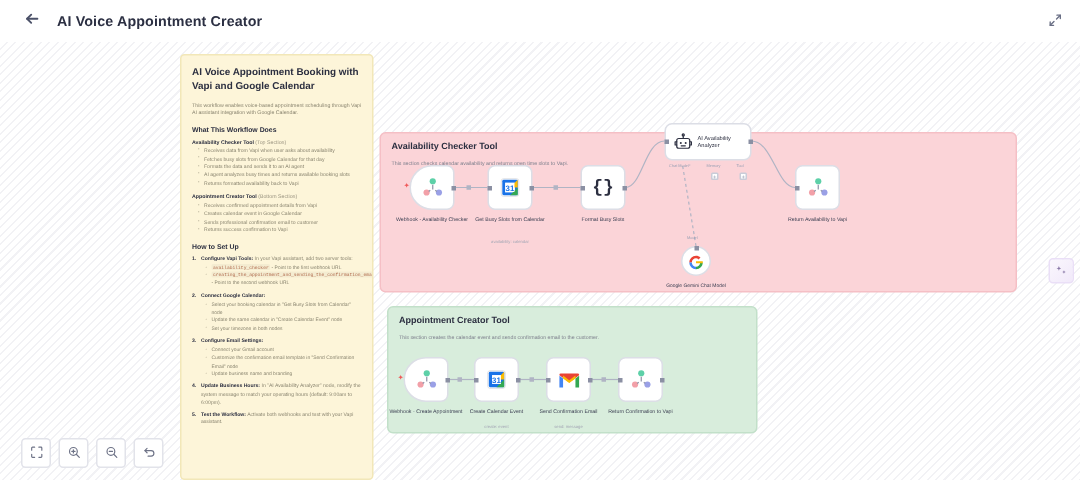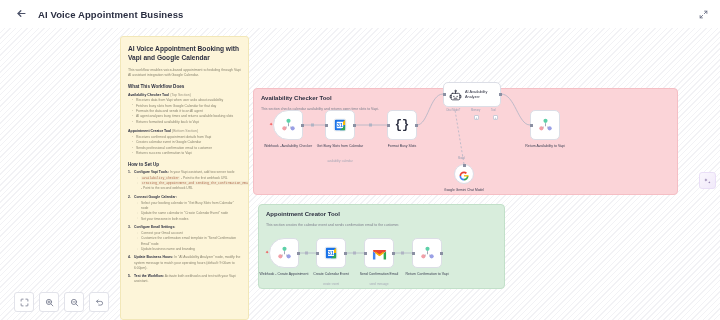--- a/index.html
+++ b/index.html
@@ -258,21 +258,21 @@
 
 <div id="topbar">
   <div id="back-btn">
     <span>
       <svg viewBox="0 0 16 16" fill="none" stroke="currentColor" stroke-width="1.8" stroke-linecap="round" stroke-linejoin="round">
         <path d="M13 8H3"></path>
           <path d="M7 4L3 8l4 4"></path>
       </svg>
     </span>
   </div>
-  <div id="page-title">AI Voice Appointment Business</div>
+  <div id="page-title">AI Voice Appointment Creator</div>
   <div id="expand-btn">
     <span>
       <svg viewBox="0 0 16 16" fill="none" stroke="currentColor" stroke-width="1.6" stroke-linecap="round" stroke-linejoin="round">
         <path d="M10 2h4v4"></path>
           <path d="M6 14H2v-4"></path>
         <path d="M14 2L9.5 6.5"></path>
           <path d="M2 14l4.5-4.5"></path>
       </svg>
     </span>
   </div>

